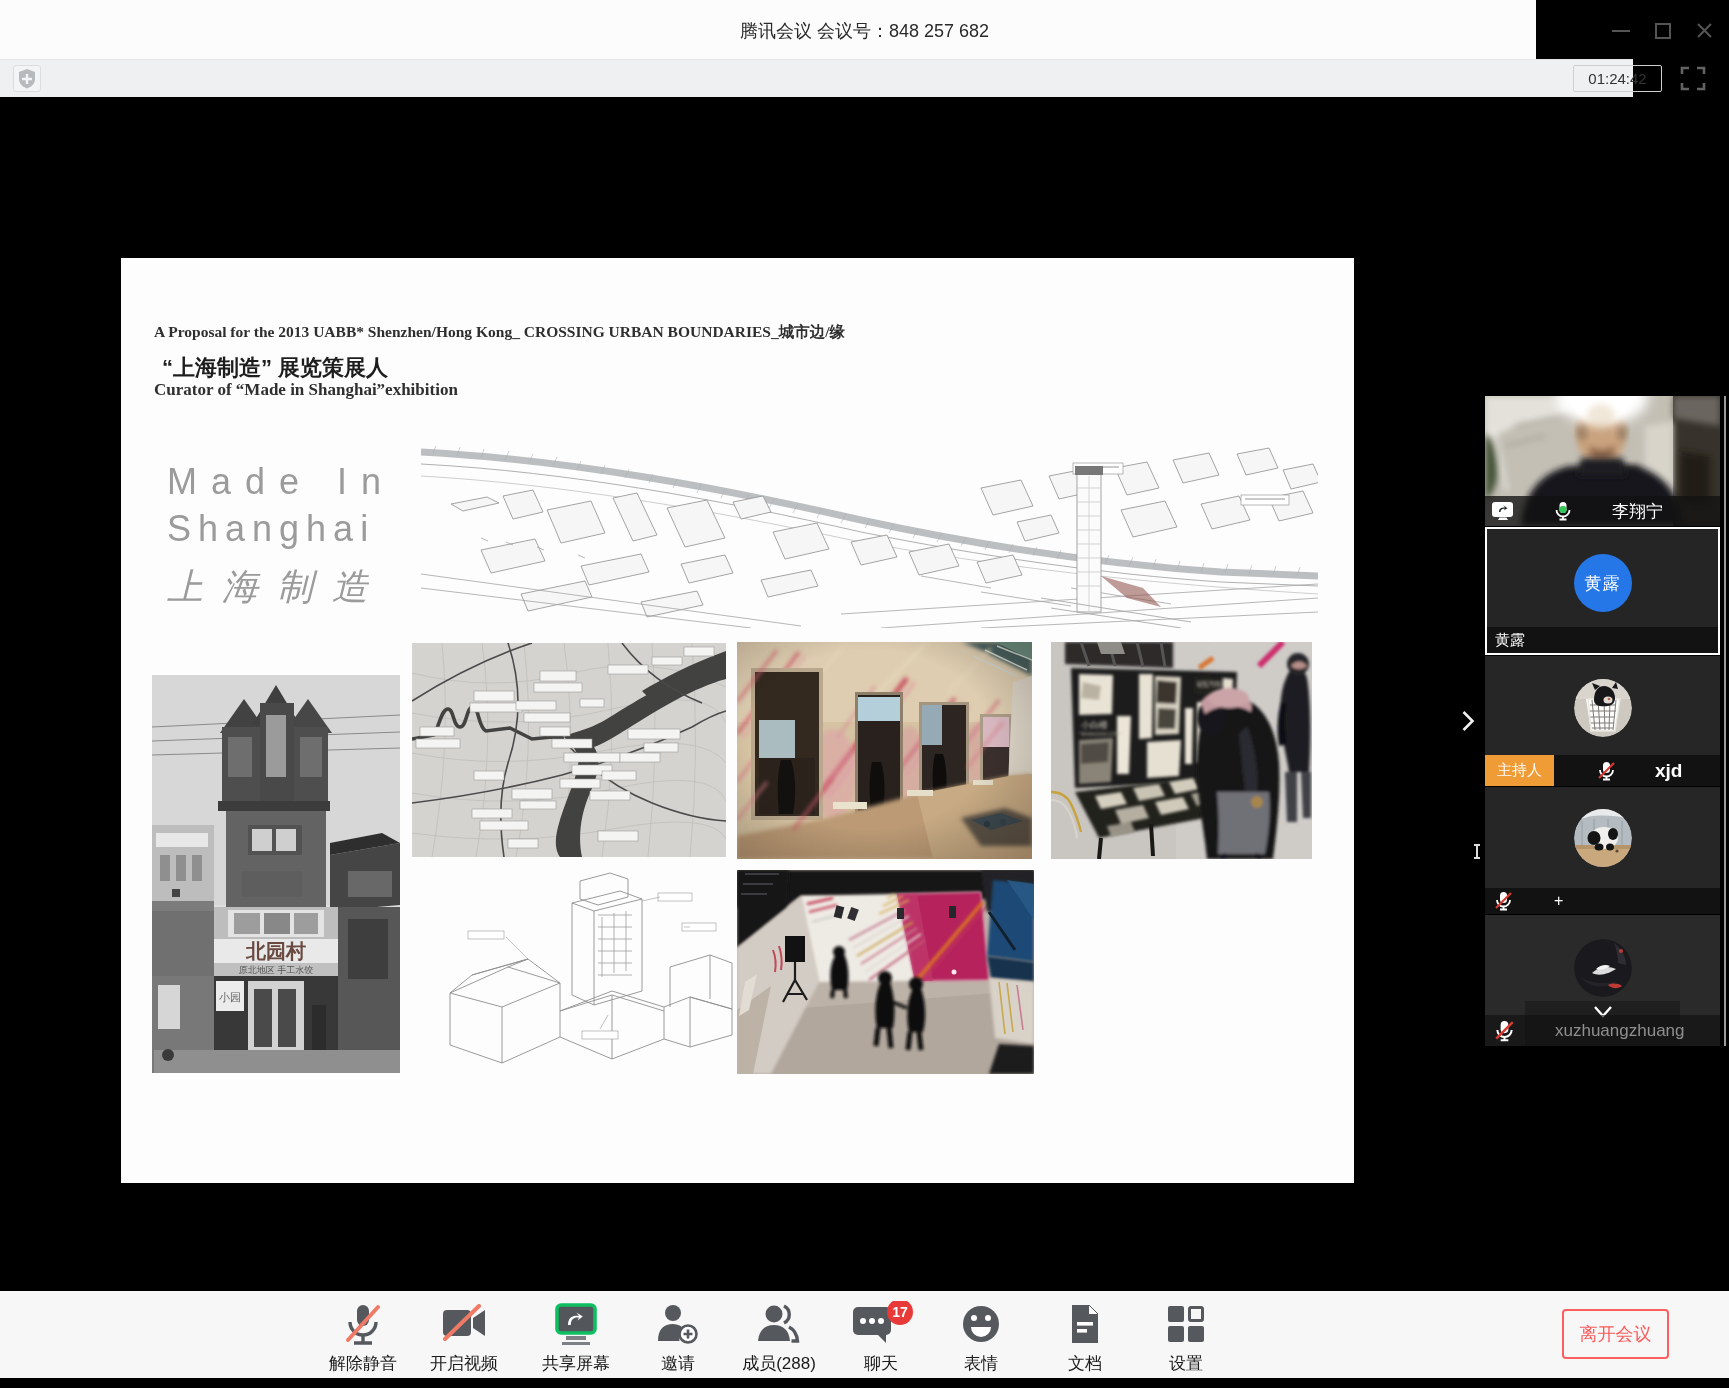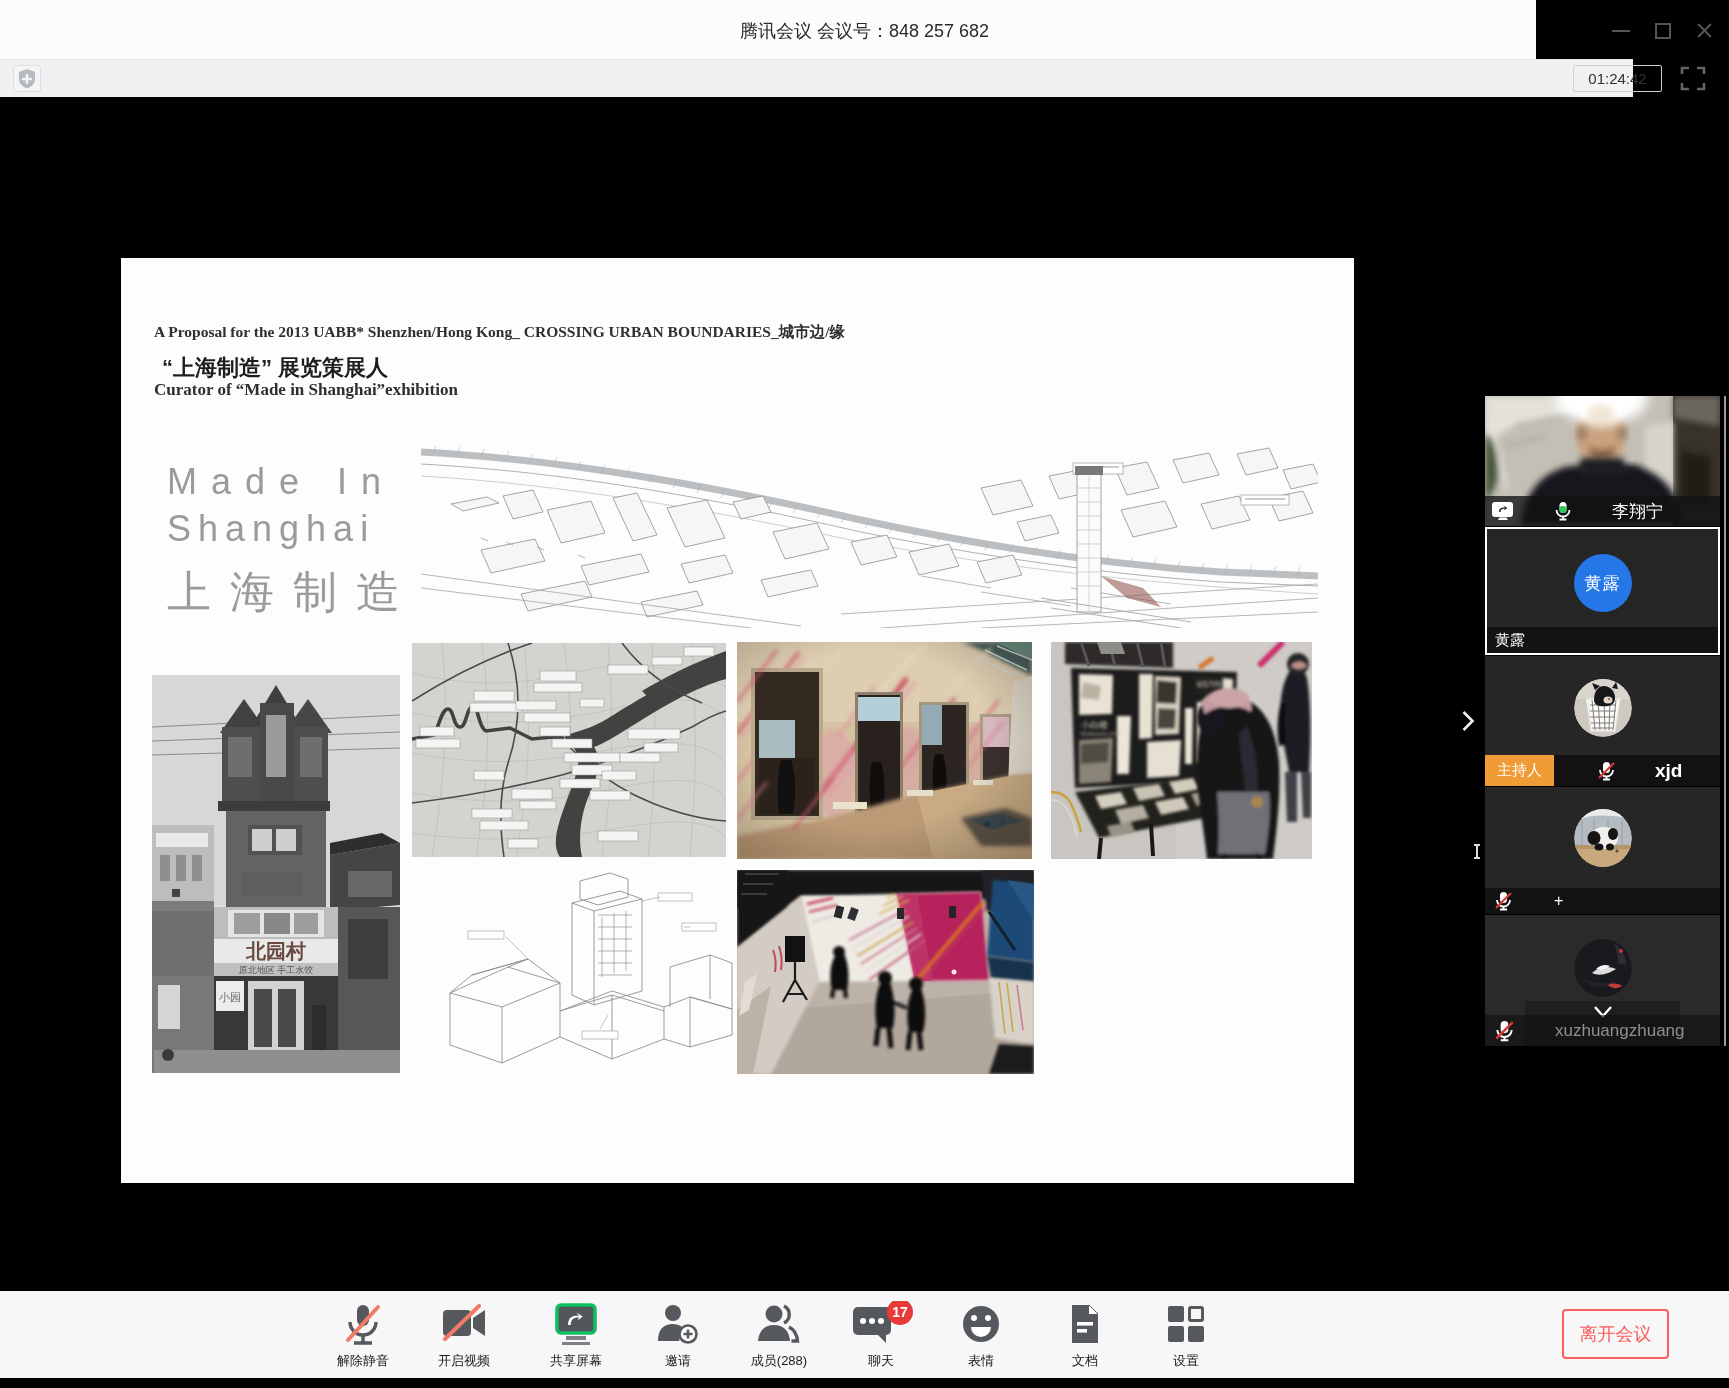--- a/index.html
+++ b/index.html
@@ -21,21 +21,21 @@
 .h2 { position:absolute; left:41px; top:95px; font-size:22px; color:#1d1d1d; font-weight:bold; white-space:nowrap; }
 .h3 { position:absolute; left:33px; top:122px; font-family:"Liberation Serif", serif; font-size:17px; color:#2f2f2f; font-weight:bold; white-space:nowrap; }
 .logo { position:absolute; color:#9b9b9b; white-space:nowrap; }
 
 .tile { position:absolute; left:1485px; width:235px; background:#262626; }
 .namebar { position:absolute; left:0; bottom:0; width:100%; height:28px; background:rgba(18,18,18,.78); color:#fff; font-size:15px; display:flex; align-items:center;gap:31px; }
 .avatar { position:absolute; left:50%; transform:translateX(-50%); border-radius:50%; overflow:hidden; }
 
 #toolbar { position:absolute; left:0; top:1291px; width:1729px; height:87px; background:#f7f7f8; }
 .tbitem { position:absolute; top:0; text-align:center; }
-.tblabel { position:absolute; top:61px; width:200px; left:50%; transform:translateX(-50%); font-size:13px; color:#1b1b1b; white-space:nowrap; }
+.tblabel { position:absolute; top:61px; width:200px; left:50%; transform:translateX(-50%); font-size:17px; color:#1b1b1b; white-space:nowrap; }
 #leavebtn { position:absolute; left:1562px; top:18px; width:107px; height:50px; border:2px solid #fb5f5f; border-radius:4px; color:#fb5a5a; font-size:18px; text-align:center; line-height:46px; }
 </style>
 </head>
 <body>
 <div id="stage">
   <div id="titlebar">
     <div id="titletext">腾讯会议 会议号：848 257 682</div>
     <svg class="winbtn" style="left:1604px;top:16px" width="110" height="28" viewBox="0 0 110 28">
       <line x1="8" y1="15" x2="26" y2="15" stroke="#555" stroke-width="2"></line>
       <rect x="52" y="8" width="14" height="14" fill="none" stroke="#555" stroke-width="2"></rect>
@@ -54,21 +54,21 @@
       <path d="M2 8 V2 H9 M17 2 H24 V8 M24 17 V23 H17 M9 23 H2 V17" fill="none" stroke="#636363" stroke-width="2.6"></path>
     </svg>
   </div>
   <div id="main">
     <div id="slide">
       <div class="h1">A Proposal for the 2013 UABB* Shenzhen/Hong Kong_ <b>CROSSING URBAN BOUNDARIES_城市边/缘</b></div>
       <div class="h2">“上海制造” 展览策展人</div>
       <div class="h3">Curator of “Made in Shanghai”exhibition</div>
       <div class="logo" style="left:46px;top:203px;font-size:36px;letter-spacing:14px;">Made In</div>
       <div class="logo" style="left:46px;top:250px;font-size:36px;letter-spacing:7px;">Shanghai</div>
-      <div class="logo" style="left:46px;top:305px;font-size:44px;letter-spacing:19px;">上海制造</div>
+      <div class="logo" style="left:46px;top:305px;font-size:36px;letter-spacing:19px;font-style:italic;">上海制造</div>
 
       <svg class="abs" style="left:300px;top:188px" width="897" height="182" viewBox="0 0 897 182">
         <rect width="897" height="182" fill="#fdfdfd"></rect>
 
         <path d="M0 6 C150 14 300 42 440 74 C560 100 680 118 800 126 L897 130" fill="none" stroke="#bcbfc1" stroke-width="7"></path>
         <g stroke="#a8aeb0" stroke-width="0.7" fill="none" opacity="0.8">
           <path d="M12 8 l3 -9 M36 10 l3 -9 M60 12 l3 -9 M84 14 l4 -9 M108 17 l4 -9 M132 20 l4 -9 M156 24 l4 -9 M180 28 l4 -9 M204 32 l4 -9 M228 37 l4 -9 M252 42 l4 -9 M276 47 l4 -9 M300 52 l4 -9 M324 57 l4 -9 M348 62 l5 -9 M372 67 l5 -9 M396 72 l5 -9 M420 77 l5 -9 M444 82 l5 -9 M468 87 l5 -9 M492 92 l5 -9 M516 96 l5 -9 M540 100 l5 -9 M564 104 l4 -9 M588 107 l4 -9 M612 110 l4 -9 M636 113 l4 -9 M660 116 l4 -9 M684 118 l4 -9 M708 120 l4 -9 M732 122 l3 -9 M756 124 l3 -9 M780 126 l3 -9 M804 127 l3 -9 M828 128 l3 -9 M852 129 l3 -9 M876 130 l3 -9"></path>
         </g>
         <path d="M0 18 C150 26 300 54 440 86 C560 110 680 128 800 136 L897 140" fill="none" stroke="#b0b0b0" stroke-width="1"></path>
         <path d="M0 30 C140 38 290 64 430 94 C560 118 700 136 897 148" fill="none" stroke="#c2c2c2" stroke-width="0.8"></path>

